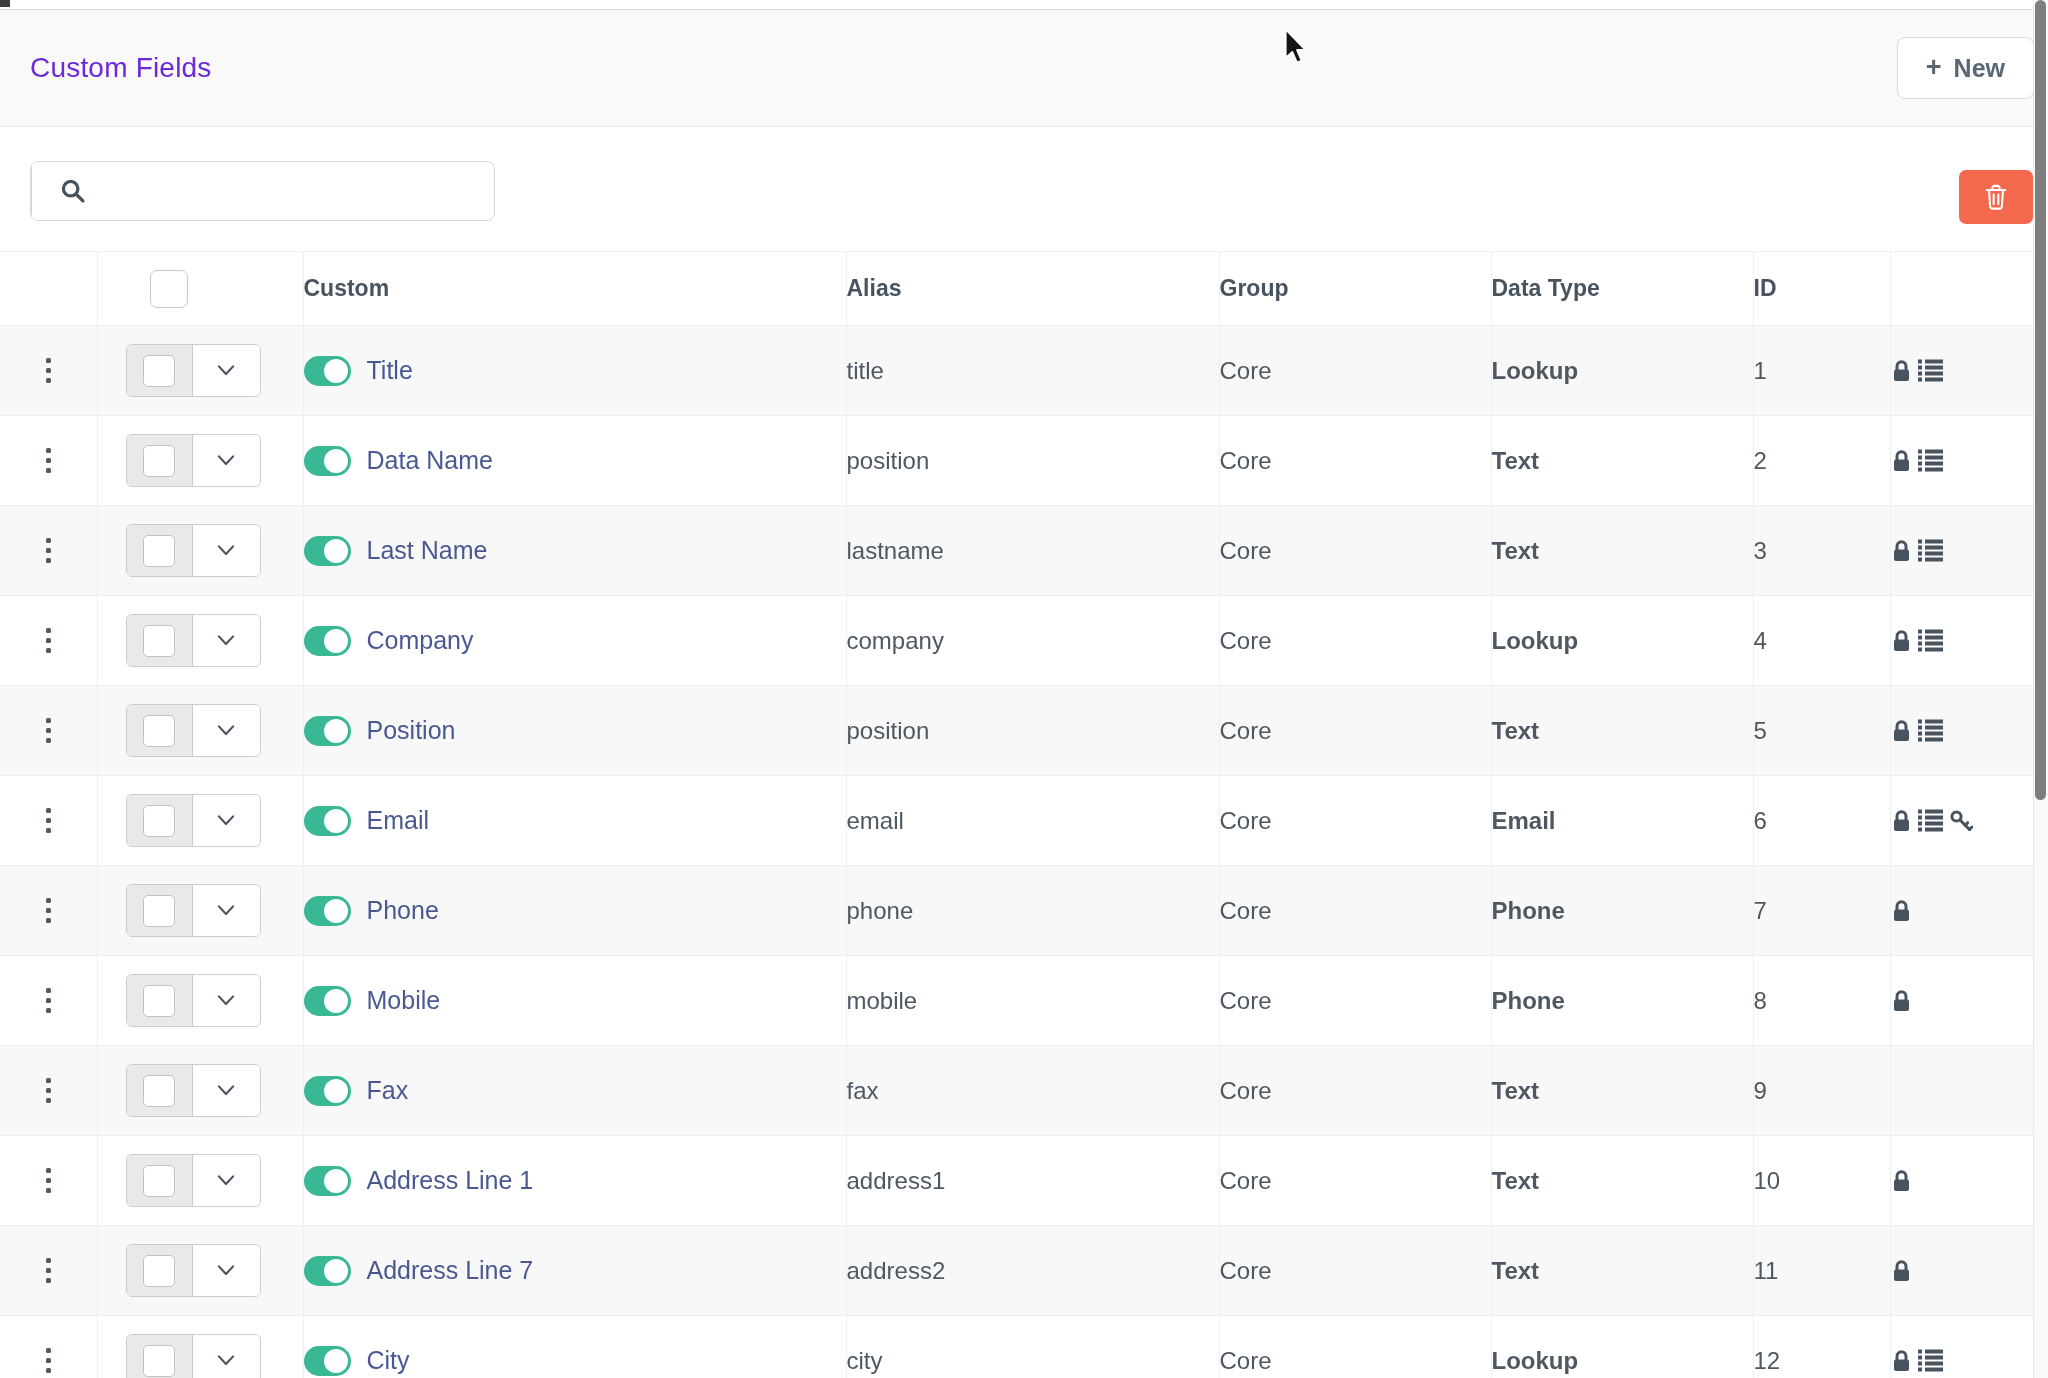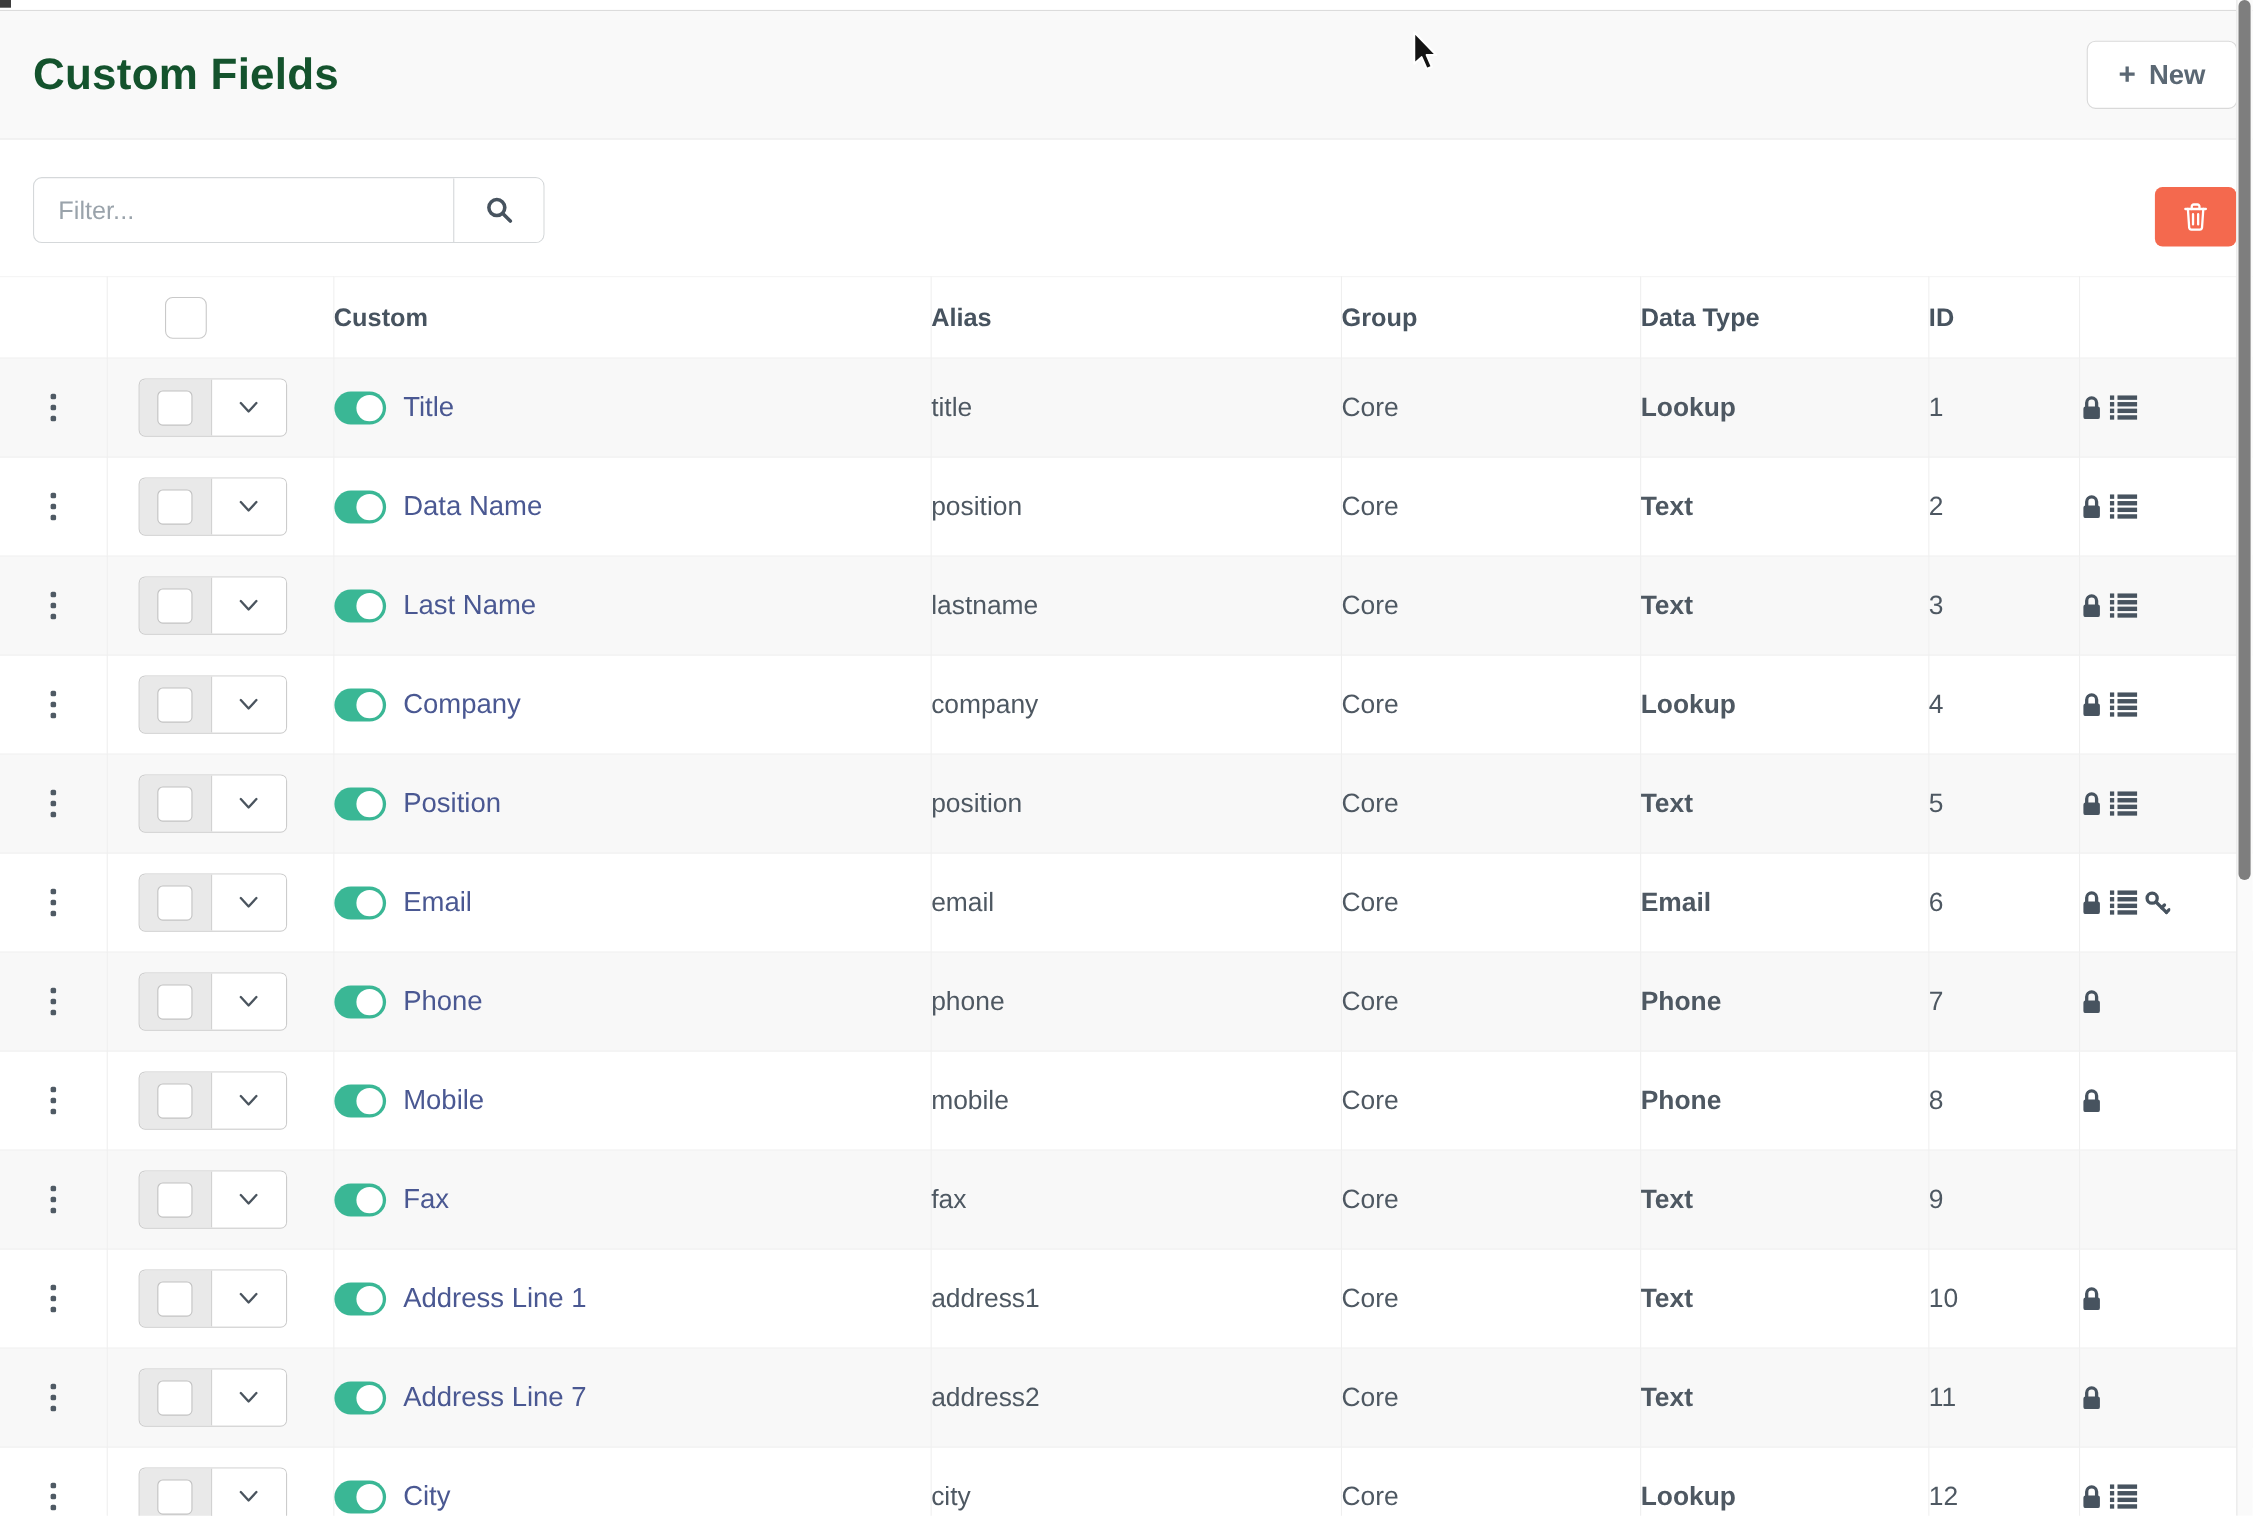--- a/index.html
+++ b/index.html
@@ -12,21 +12,21 @@
   
   .top-strip{height:9px;background:#fff;border-bottom:1px solid #dcdcdc;position:relative;}
   .corner-artifact{position:absolute;left:0;top:0;width:10px;height:7px;background:#3c3c3c;}
 
   
   .page-header{
     height:117px;background:#f9f9f9;border-bottom:1px solid #e5e5e5;
     display:flex;align-items:center;justify-content:space-between;
     padding:0 30px 0 30px;box-sizing:border-box;
   }
-  .page-title{font-size:40px;font-weight:700;color:#14532d;letter-spacing:.2px;}
+  .page-title{font-size:28px;font-weight:400;color:#6d28d9;letter-spacing:.2px;}
   .btn-new{
     display:flex;align-items:center;gap:12px;
     background:#fff;border:1px solid #d9d9d9;border-radius:8px;
     height:62px;padding:0 28px;margin-right:-16px;
     font-size:25px;font-weight:700;color:#5b6874;cursor:pointer;
   }
   .btn-new .plus{font-size:27px;font-weight:700;line-height:1;position:relative;top:-1px;}
 
   
   .toolbar{
@@ -128,21 +128,20 @@
 <div class="page-header">
   <div class="page-title">Custom Fields</div>
   <button class="btn-new">
     <span class="plus">+</span>
     <span>New</span>
   </button>
 </div>
 
 <div class="toolbar">
   <div class="filter-group">
-    <input class="filter-input" type="text" placeholder="Filter..." style="">
     <button class="filter-search-btn">
       <svg width="28" height="28" viewBox="0 0 24 24" fill="none" stroke="#47535f" stroke-width="2.8" stroke-linecap="round">
         <circle cx="10" cy="10" r="6.2"></circle>
         <line x1="14.8" y1="14.8" x2="20.5" y2="20.5"></line>
       </svg>
     </button>
   </div>
   <button class="btn-delete">
     <svg width="26" height="28" viewBox="0 0 22 24" fill="none" stroke="#ffffff" stroke-width="1.8" stroke-linecap="round">
       <path d="M3 6 h16"></path>

